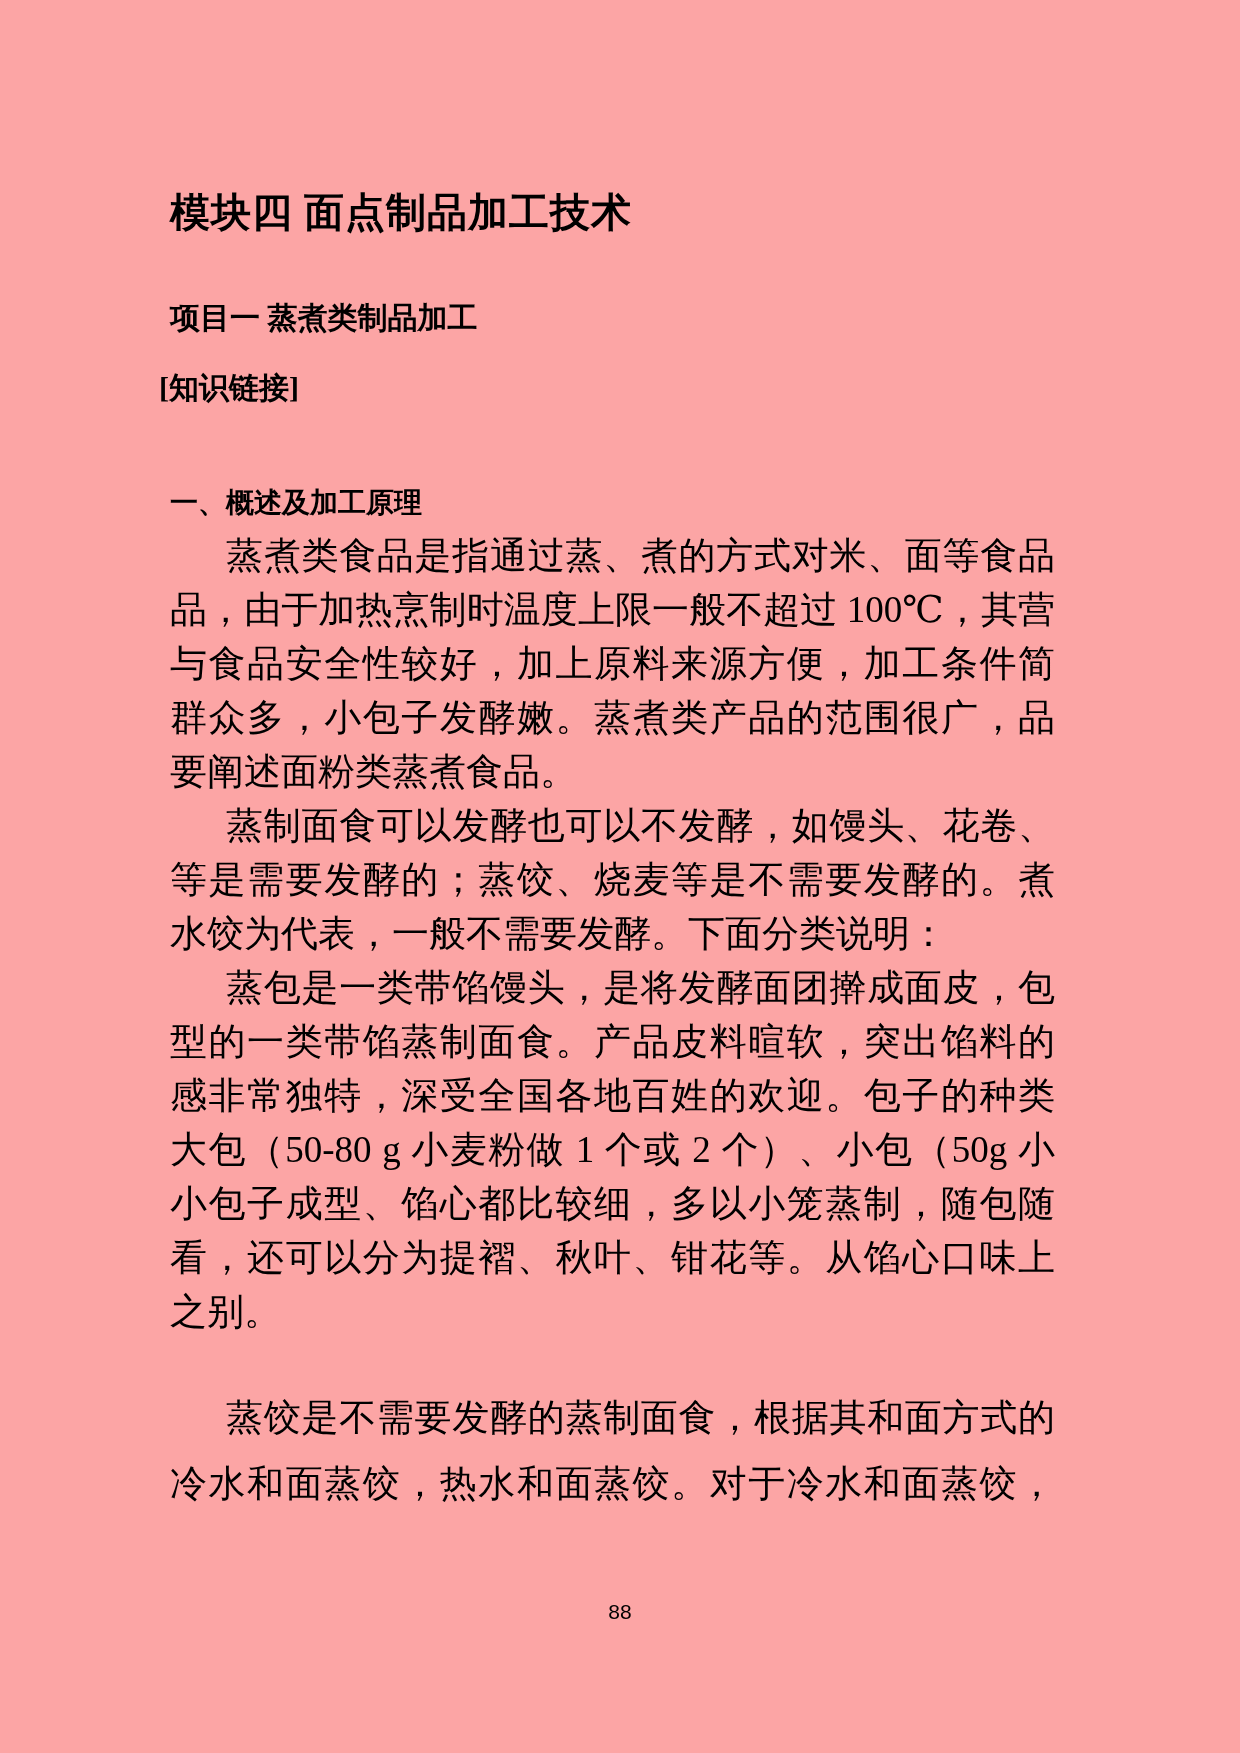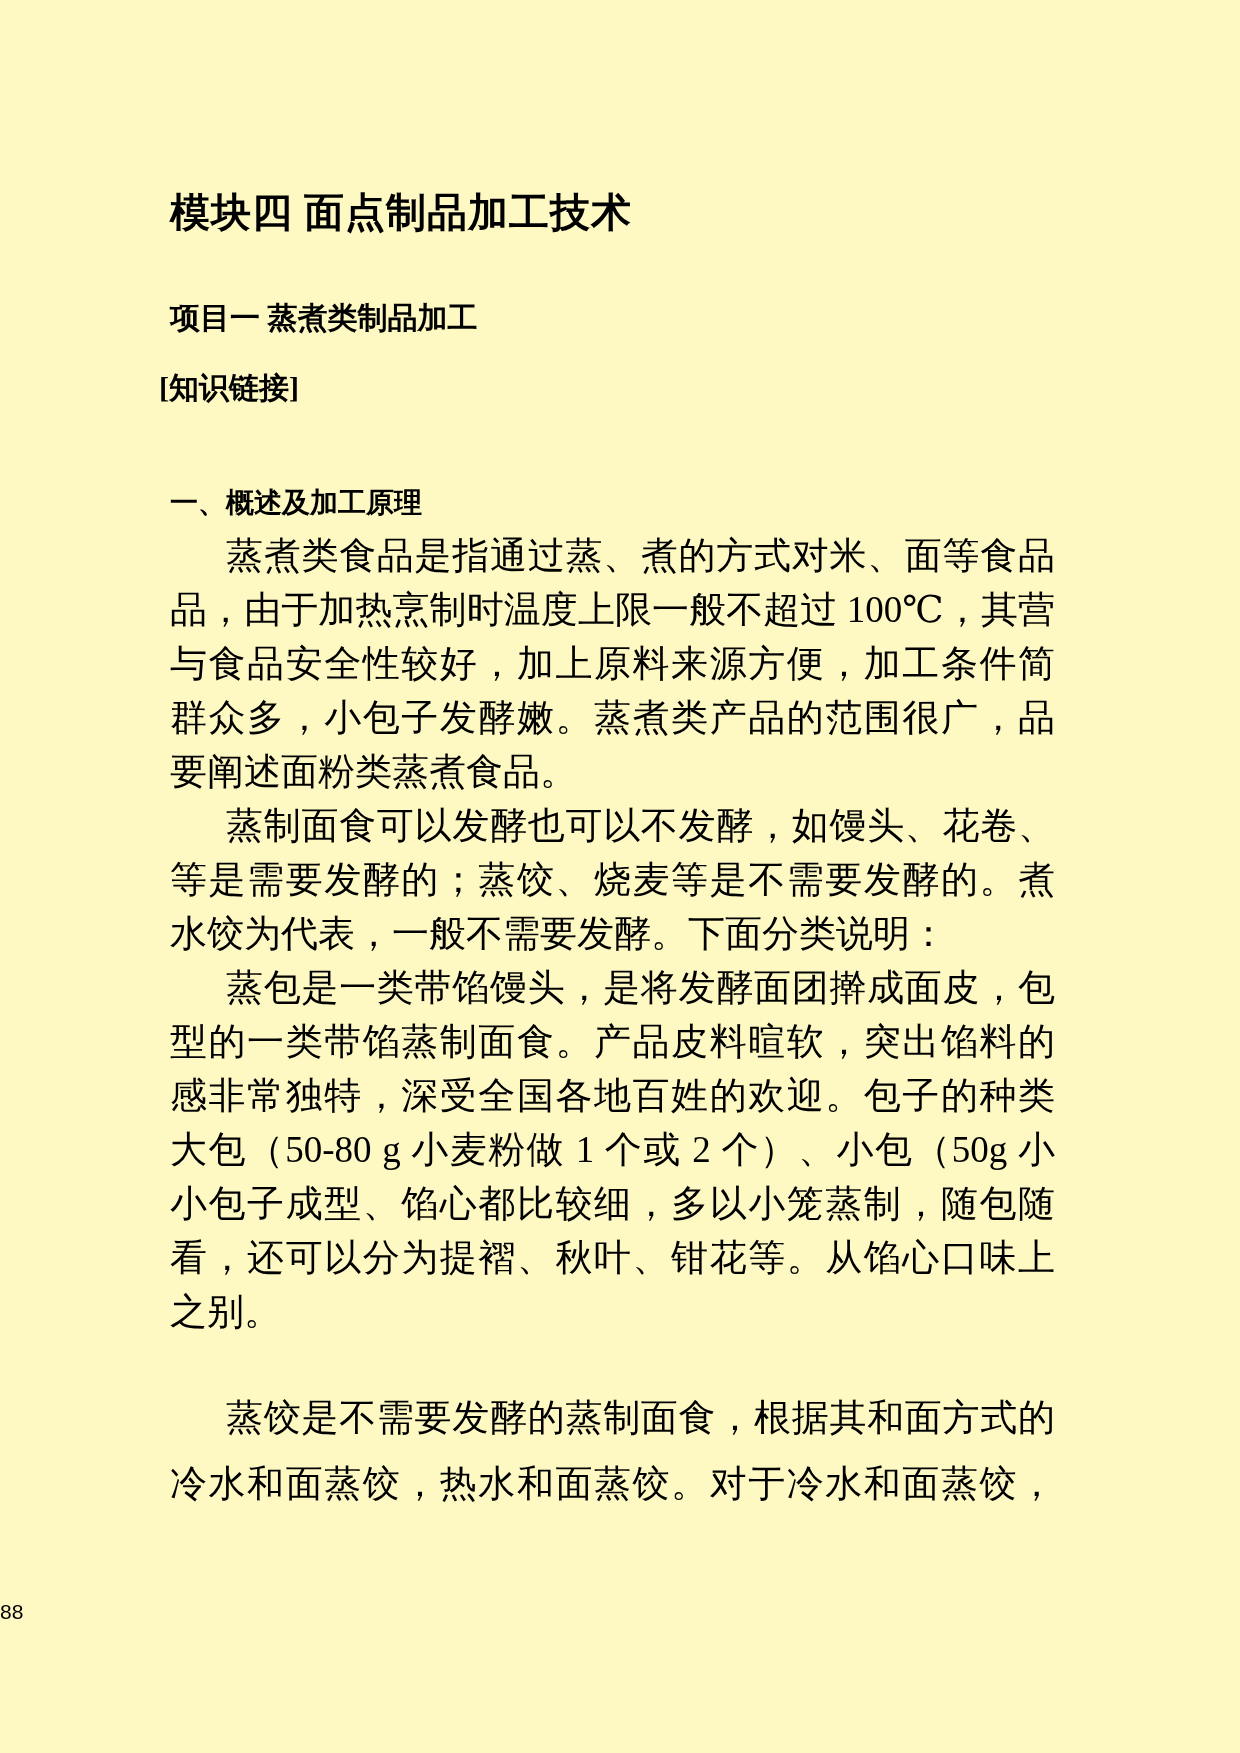--- a/index.html
+++ b/index.html
@@ -4,21 +4,21 @@
 <style>
   html, body {
     margin: 0;
     padding: 0;
     background: #ffffff;
   }
   .page {
     position: relative;
     width: 1240px;
     height: 1753px;
-    background: #fef9c3;
+    background: #fca5a5;
     color: #000000;
     font-family: "Liberation Serif", "DejaVu Serif", serif;
     overflow: hidden;
   }
   .module-title {
     position: absolute;
     left: 170px;
     top: 158px;
     font-size: 40px;
     font-weight: bold;
@@ -81,20 +81,21 @@
   }
   .line.endline {
     text-align: left;
     text-align-last: left;
   }
   .page-number {
     position: absolute;
     left: 0;
     top: 1600px;
     width: 1240px;
+    text-align: center;
     font-size: 21px;
     font-family: "Liberation Sans", "DejaVu Sans", sans-serif;
   }
 </style>
 </head>
 <body>
 
 <div class="page">
 
   <h1 class="module-title">模块四 面点制品加工技术</h1>

